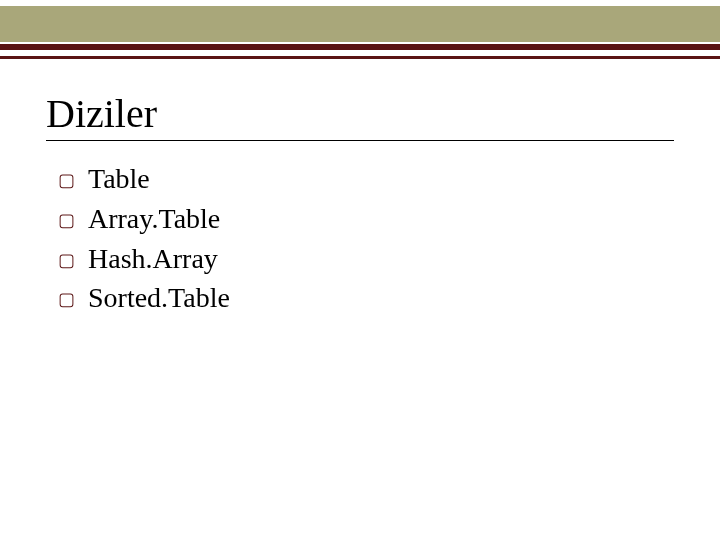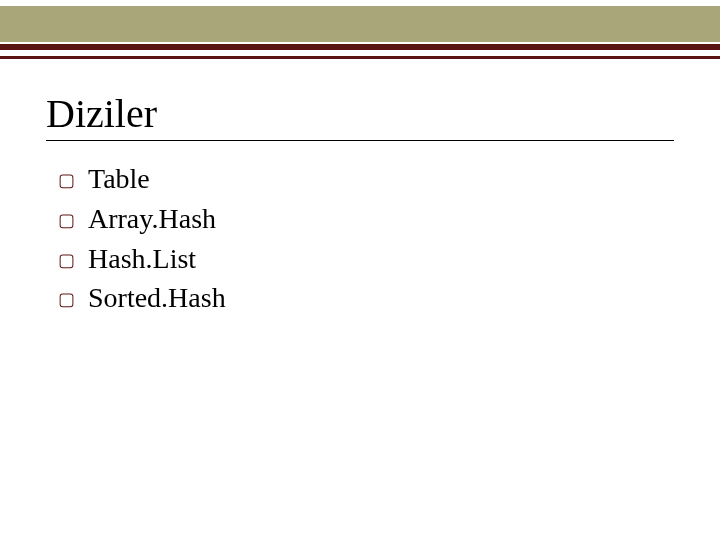--- a/index.html
+++ b/index.html
@@ -98,24 +98,24 @@
     <hr class="title-underline">
   </div>
 
   <div class="body">
     <div class="bullet-item">
       <span class="bullet-marker">▢</span>
       <span class="bullet-text">Table</span>
     </div>
     <div class="bullet-item">
       <span class="bullet-marker">▢</span>
-      <span class="bullet-text">Array.Hash</span>
+      <span class="bullet-text">Array.Table</span>
     </div>
     <div class="bullet-item">
       <span class="bullet-marker">▢</span>
-      <span class="bullet-text">Hash.List</span>
+      <span class="bullet-text">Hash.Array</span>
     </div>
     <div class="bullet-item">
       <span class="bullet-marker">▢</span>
-      <span class="bullet-text">Sorted.Hash</span>
+      <span class="bullet-text">Sorted.Table</span>
     </div>
   </div>
 </div>
 
 </body></html>

